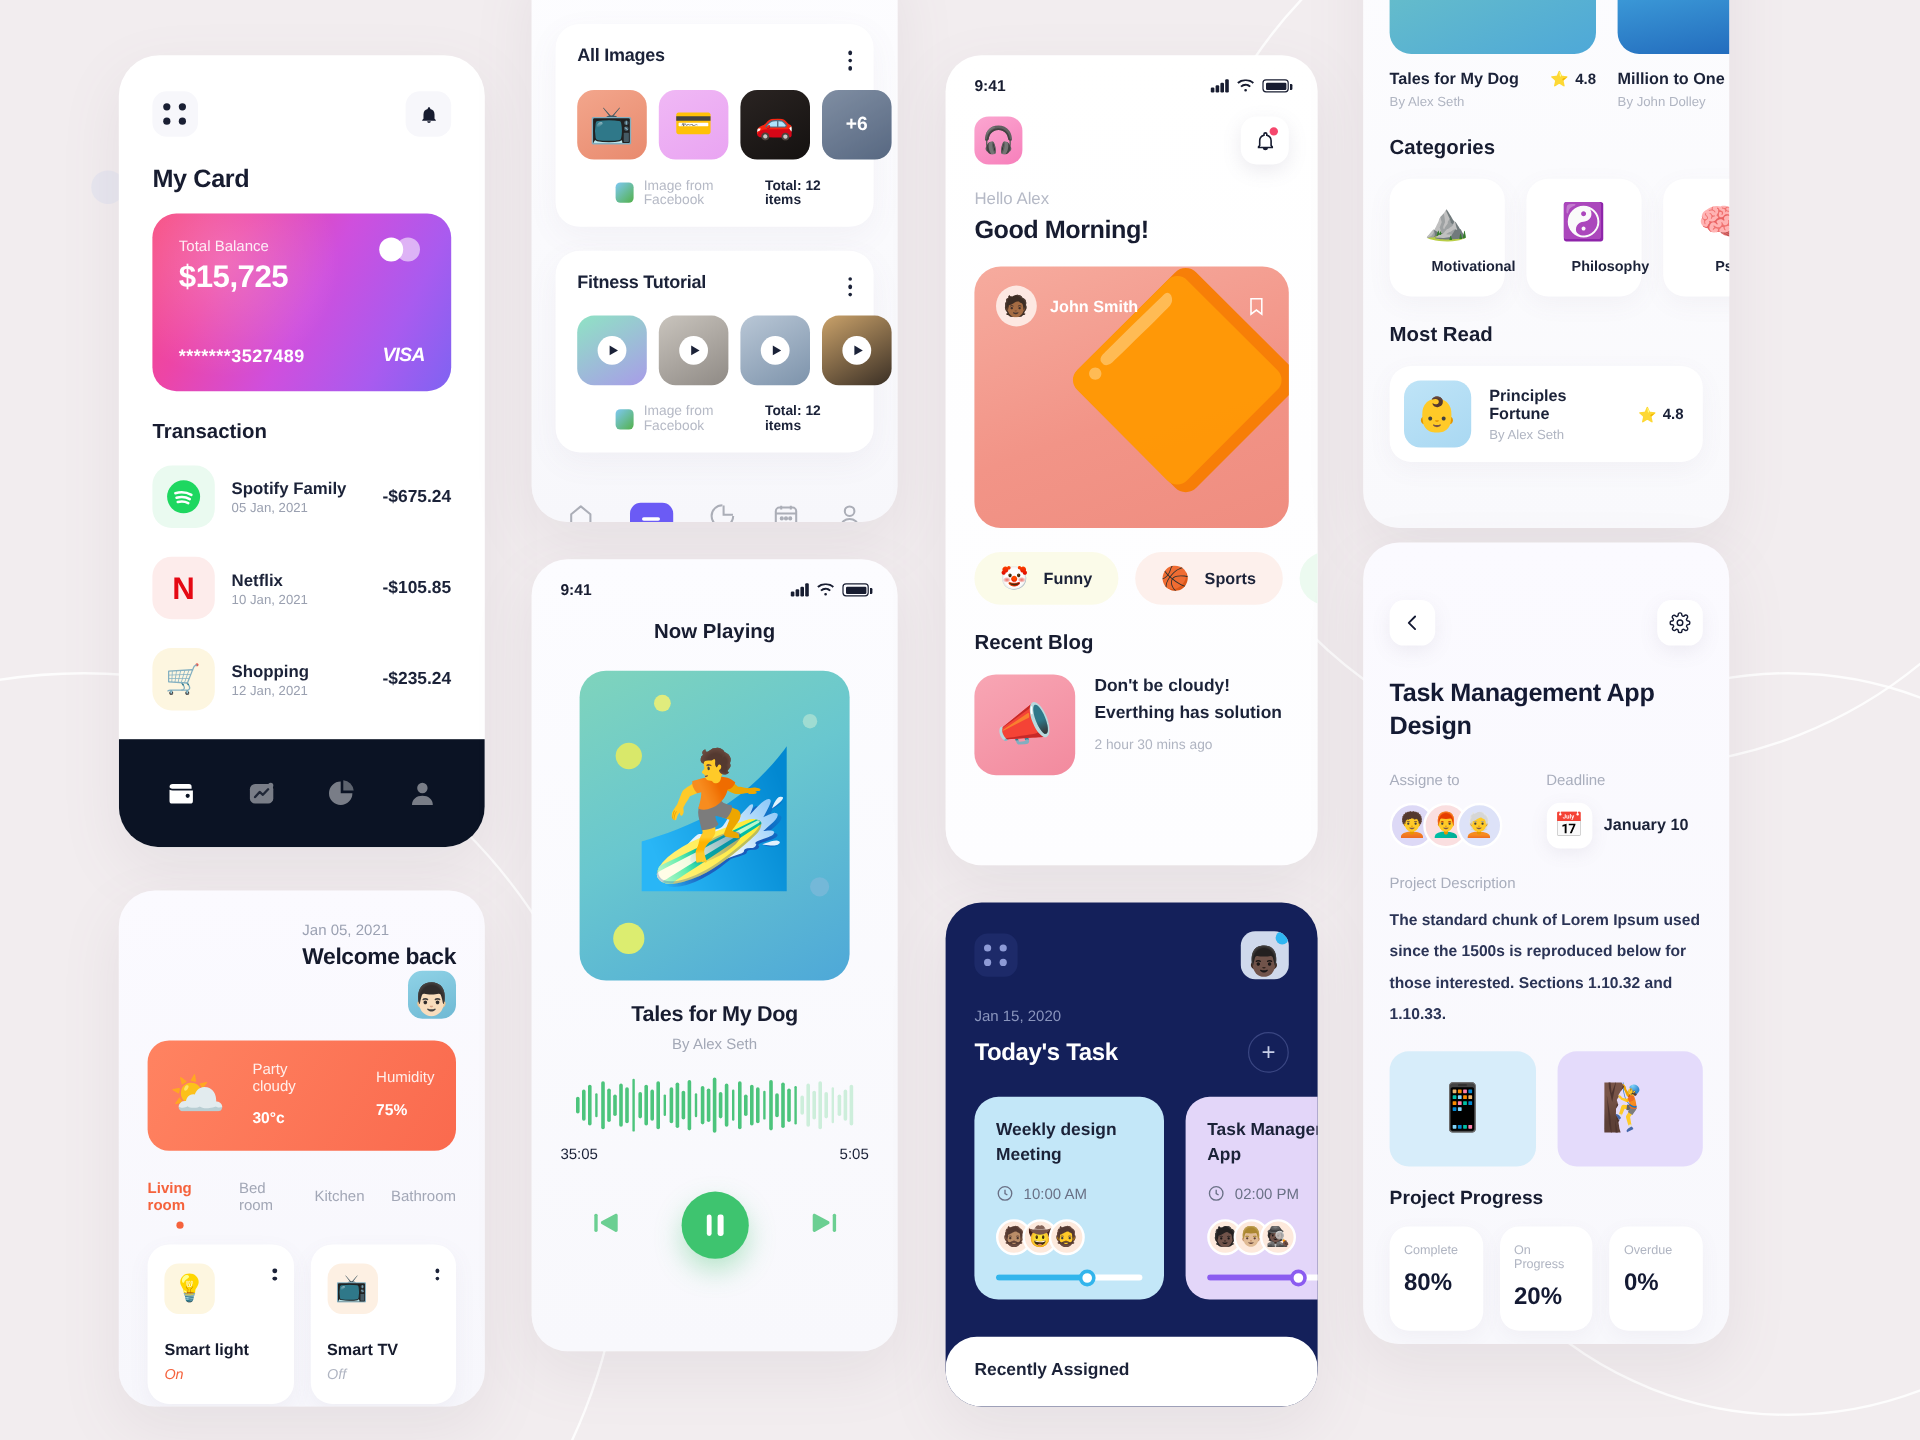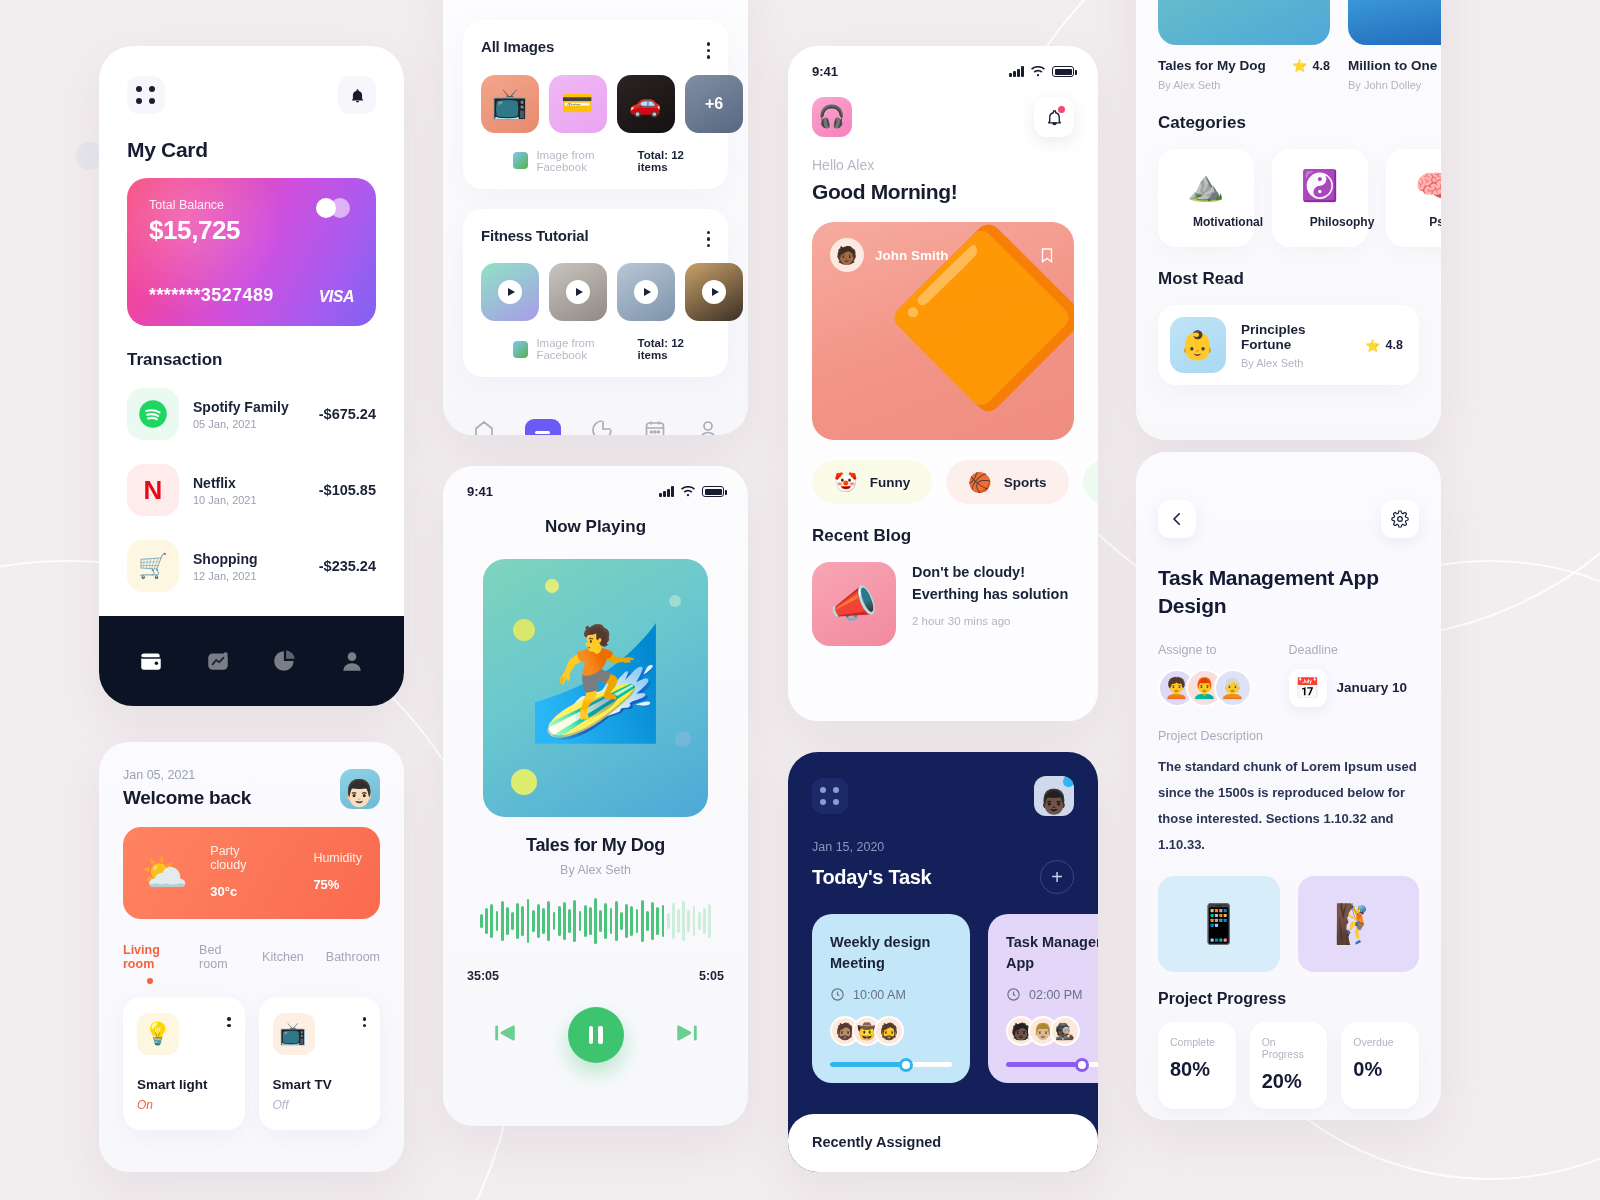--- a/index.html
+++ b/index.html
@@ -36,21 +36,21 @@
   .cc2 { background: linear-gradient(118deg,#f74b7f 0%, #ed45a6 25%, #cf4fdd 52%, #a95bef 78%, #7f63f2 100%); }
   .cc-glow { position:absolute; width:200px; height:200px; border-radius:50%; left:-40px; top:-60px;
              background: radial-gradient(circle, rgba(255,255,255,.22), rgba(255,255,255,0) 68%); }
   .cc-in { position:relative; padding: 20px 22px; height:100%; display:flex; flex-direction:column; justify-content:space-between; }
   .cc-lbl { font-size: 12.5px; color: rgba(255,255,255,.88); }
   .cc-bal { font-size: 26px; font-weight: 700; color:#fff; margin-top: 3px; letter-spacing:-.4px;}
   .cc-toggle { position:absolute; right:22px; top:20px; width:38px; height:20px; }
   .cc-toggle .a { position:absolute; left:0; width:20px; height:20px; border-radius:50%; background:#fff; }
   .cc-toggle .b { position:absolute; left:14px; width:20px; height:20px; border-radius:50%; background:rgba(255,255,255,.55); }
   .cc-bottom { display:flex; justify-content:space-between; align-items:flex-end; }
-  .cc-num { font-size:18px; color:#fff; letter-spacing:.4px; font-weight:600;}
+  .cc-num { font-size:15px; color:#fff; letter-spacing:.4px; font-weight:600;}
   .cc-visa { font-size:16px; font-weight:800; color:#fff; font-style:italic; letter-spacing:-.5px;}
   .tr-title { font-size:17px; font-weight:700; color:#171c30; margin-top:24px; }
   .tr-list { margin-top: 6px; }
   .tr-row { display:flex; align-items:center; padding: 12px 0; }
   .tr-ic { width:52px; height:52px; border-radius:16px; display:flex; align-items:center; justify-content:center;
            font-size:24px; flex:none; }
   .tr-meta { flex:1; margin-left: 14px; }
   .tr-name { font-size:14px; font-weight:700; color:#1b2238; }
   .tr-date { font-size:11px; color:#9aa0b0; margin-top:3px; }
   .tr-amt { font-size:14.5px; font-weight:700; color:#1b2238; }
@@ -61,21 +61,21 @@
   .wal-nav { position:absolute; left:0; bottom:0; width:100%; height:90px; background:#0b1324;
              display:flex; align-items:center; justify-content:space-around; padding:0 18px; }
   .wal-nav .ni { width:26px; height:26px; opacity:.45; }
   .wal-nav .ni.on { opacity:1; }
   .wal-nav svg { width:26px; height:26px; }
 
   
   #p-home { left: 99px; top: 742px; width: 305px; height: 430px; border-radius: 30px;
             background: linear-gradient(180deg,#fbfaff,#f7f7fc); }
   .hm-pad { padding: 26px 24px 0 24px; }
-  .hm-hdr { display:flex; justify-content:space-between; align-items:flex-end; }
+  .hm-hdr { display:flex; justify-content:space-between; align-items:flex-end;flex-direction:column; }
   .hm-date { font-size:12.5px; color:#9ba1b2; }
   .hm-welc { font-size:19px; font-weight:700; color:#151a2c; margin-top:5px; letter-spacing:-.3px;}
   .hm-av { width:40px; height:40px; border-radius:12px; overflow:hidden; background:#8fc9df; }
   .wx { margin-top: 18px; height:92px; border-radius:18px; background: linear-gradient(120deg,#ff8361,#fa6a4e);
         display:flex; align-items:center; padding: 0 18px; }
   .wx-ic { font-size:38px; line-height:1; }
   .wx-col { margin-left: 22px; }
   .wx-col.c2 { margin-left: 48px; }
   .wx-l { font-size:12.5px; color:rgba(255,255,255,.88); }
   .wx-v { font-size:22px; font-weight:700; color:#fff; margin-top:4px; }
@@ -134,21 +134,21 @@
   .bat:after{content:'';position:absolute;right:-4px;top:3px;width:2px;height:5px;background:#171c30;border-radius:0 1px 1px 0;}
   .np-t { text-align:center; font-size:17px; font-weight:700; color:#171c30; margin-top: 18px; }
   .art { margin: 22px auto 0 auto; width: 225px; height: 258px; border-radius:22px; position:relative; overflow:hidden;
          background: linear-gradient(150deg,#7fd4bc 0%, #69c7cf 45%, #4ea8d8 100%); }
   .ball { position:absolute; border-radius:50%; }
   .song-t { text-align:center; font-size:18px; font-weight:700; color:#171c30; margin-top:18px; letter-spacing:-.3px;}
   .song-a { text-align:center; font-size:12.5px; color:#a3a8b6; margin-top:7px; }
   .wave { display:flex; align-items:center; justify-content:center; gap:2.4px; height:52px; margin-top:18px; padding:0 18px;}
   .wave i { width:2.8px; border-radius:2px; background:#4cc47c; }
   .wave i.dim { background:#cdeedb; }
-  .times { display:flex; justify-content:space-between; padding: 0 24px; margin-top:22px; font-size:12.5px; font-weight:700; color:#1b2238; }
+  .times { display:flex; justify-content:space-between; padding: 0 24px; margin-top:8px; font-size:12.5px; font-weight:400; color:#1b2238; }
   .ctrls { display:flex; align-items:center; justify-content:center; gap:50px; margin-top:24px; }
   .cbtn svg { width:26px; height:26px; }
   .pbtn { width:56px; height:56px; border-radius:50%; background:#3ec46f; display:flex; align-items:center; justify-content:center;
           box-shadow:0 10px 22px rgba(62,196,111,.35); }
   .pbtn i { width:4.5px; height:18px; background:#fff; border-radius:2px; margin:0 2.5px; display:block; }
 
   
   #p-blog { left: 788px; top: 46px; width: 310px; height: 675px; border-radius: 30px;
             background: linear-gradient(180deg,#fff,#fdfdff); }
   .bl-pad { padding: 0 24px; }

